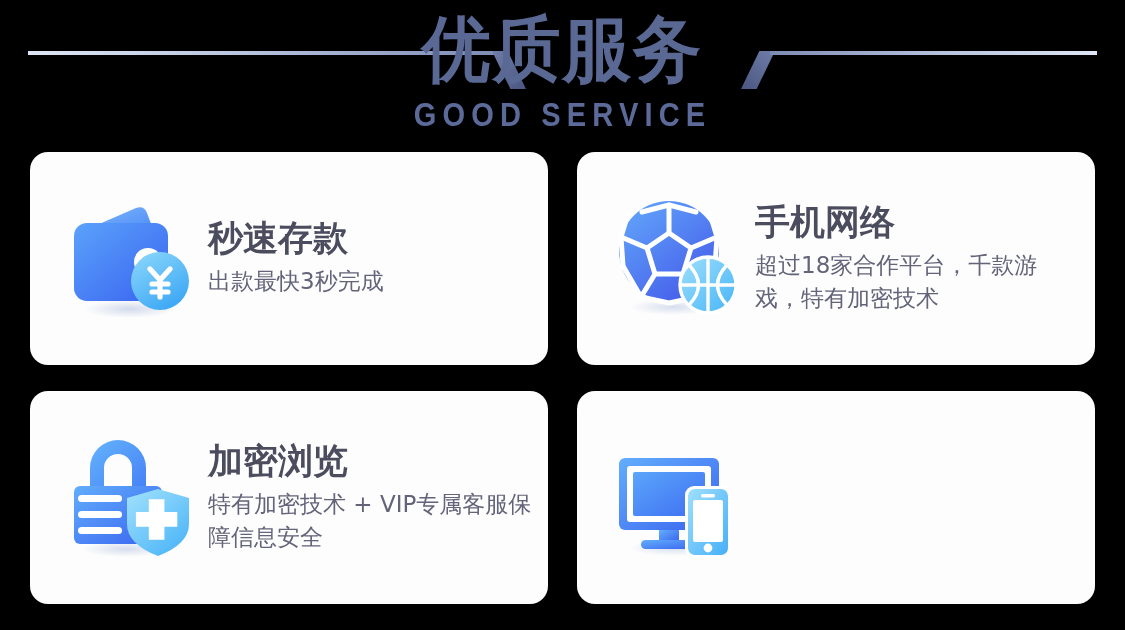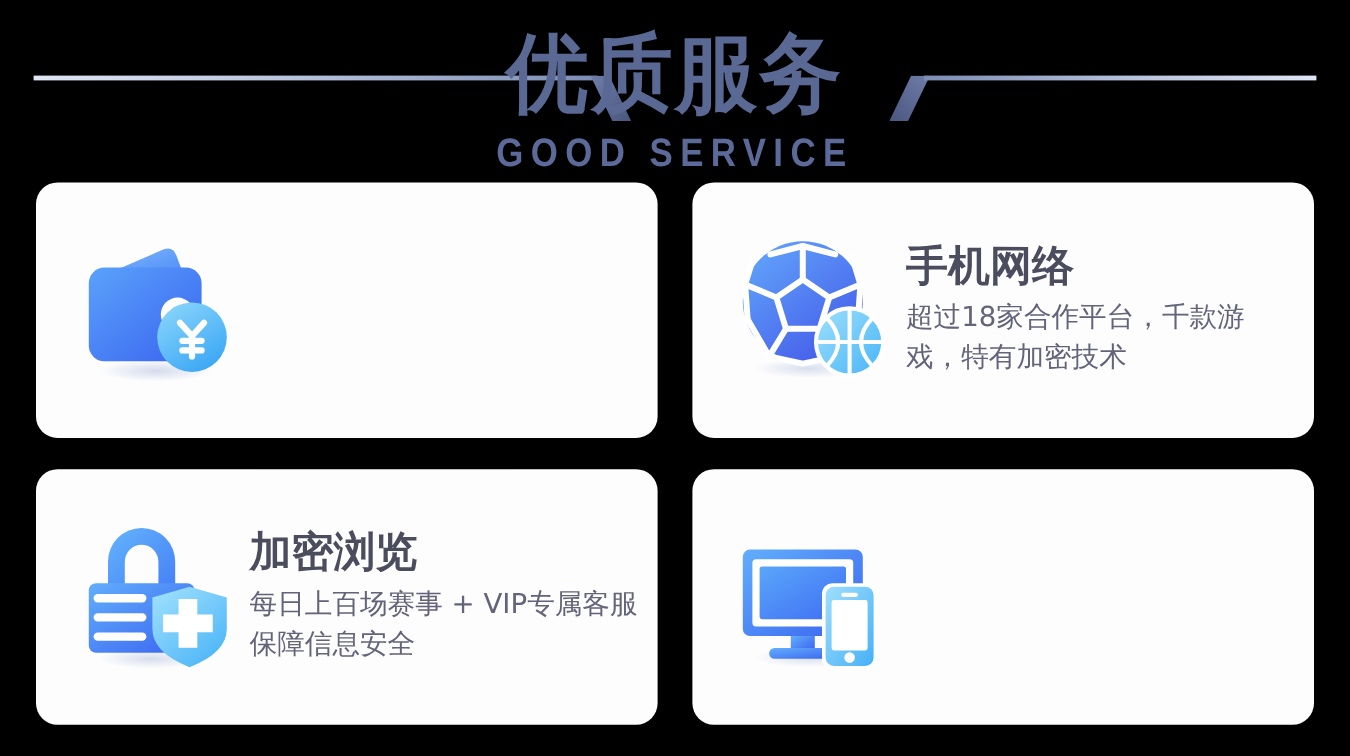--- a/index.html
+++ b/index.html
@@ -7,21 +7,21 @@
   html, body {
     width:1125px; height:630px;
     background:#000;
     font-family:"Liberation Sans","DejaVu Sans",sans-serif;
     overflow:hidden;
   }
   .stage { position:relative; width:1125px; height:630px; background:#000; }
 
   
   .header {
-    position:absolute; left:0; top:12px; width:1125px; height:146px;
+    position:absolute; left:0; top:0; width:1125px; height:146px;
   }
   .deco-row {
     position:absolute; left:0; top:40px; width:1125px; height:48px;
   }
   
   .rule-left {
     position:absolute; left:28px; top:11px; width:470px; height:4px;
     background:linear-gradient(to right,#dfe6f5 0%,#b9c4de 45%,#7d8cb4 100%);
   }
   
@@ -157,20 +157,24 @@
           <circle cx="84" cy="69" r="6.5" fill="#4d8df8"></circle>
           <circle cx="96" cy="88" r="29" fill="url(#g-coin)"></circle>
           <g stroke="#ffffff" stroke-width="5.2" stroke-linecap="round" fill="none">
             <path d="M86 76 L96 87"></path>
             <path d="M106 76 L96 87"></path>
             <path d="M88 91 L104 91"></path>
             <path d="M88 99 L104 99"></path>
             <path d="M96 87 L96 104"></path>
           </g>
         </svg>
+      </div>
+      <div class="text-wrap">
+        <div class="card-title">秒速存款</div>
+        <div class="card-desc">出款最快3秒完成</div>
       </div>
     </div>
 
     <div class="card">
       <div class="icon-wrap">
         <svg viewBox="0 0 132 132" xmlns="http://www.w3.org/2000/svg">
           <defs>
             <linearGradient id="g-ball" x1="0.1" y1="0" x2="0.9" y2="1">
               <stop offset="0" stop-color="#62a6fb"></stop>
                 <stop offset="1" stop-color="#4356e8"></stop>
@@ -243,21 +247,21 @@
             <rect x="14" y="63" width="44" height="7" rx="3.5"></rect>
             <rect x="14" y="79" width="44" height="7" rx="3.5"></rect>
             <rect x="14" y="95" width="44" height="7" rx="3.5"></rect>
           </g>
           <path d="M94 57 L125 66 L125 92 Q125 112 94 124 Q63 112 63 92 L63 66 Z" fill="url(#g-shield)"></path>
           <path d="M87 80 L101 80 L101 66 L118 66 L118 80 L132 80 L132 96 L118 96 L118 110 L101 110 L101 96 L87 96 Z" transform="translate(-15.5,1) scale(0.92) translate(8,6)" fill="#ffffff"></path>
         </svg>
       </div>
       <div class="text-wrap">
         <div class="card-title">加密浏览</div>
-        <div class="card-desc two-line">每日上百场赛事 + VIP专属客服保障信息安全</div>
+        <div class="card-desc two-line">特有加密技术 + VIP专属客服保障信息安全</div>
       </div>
     </div>
 
     <div class="card">
       <div class="icon-wrap">
         <svg viewBox="0 0 132 132" xmlns="http://www.w3.org/2000/svg">
           <defs>
             <linearGradient id="g-mon" x1="0" y1="0" x2="1" y2="1">
               <stop offset="0" stop-color="#62aefc"></stop>
                 <stop offset="1" stop-color="#3a63f0"></stop>

